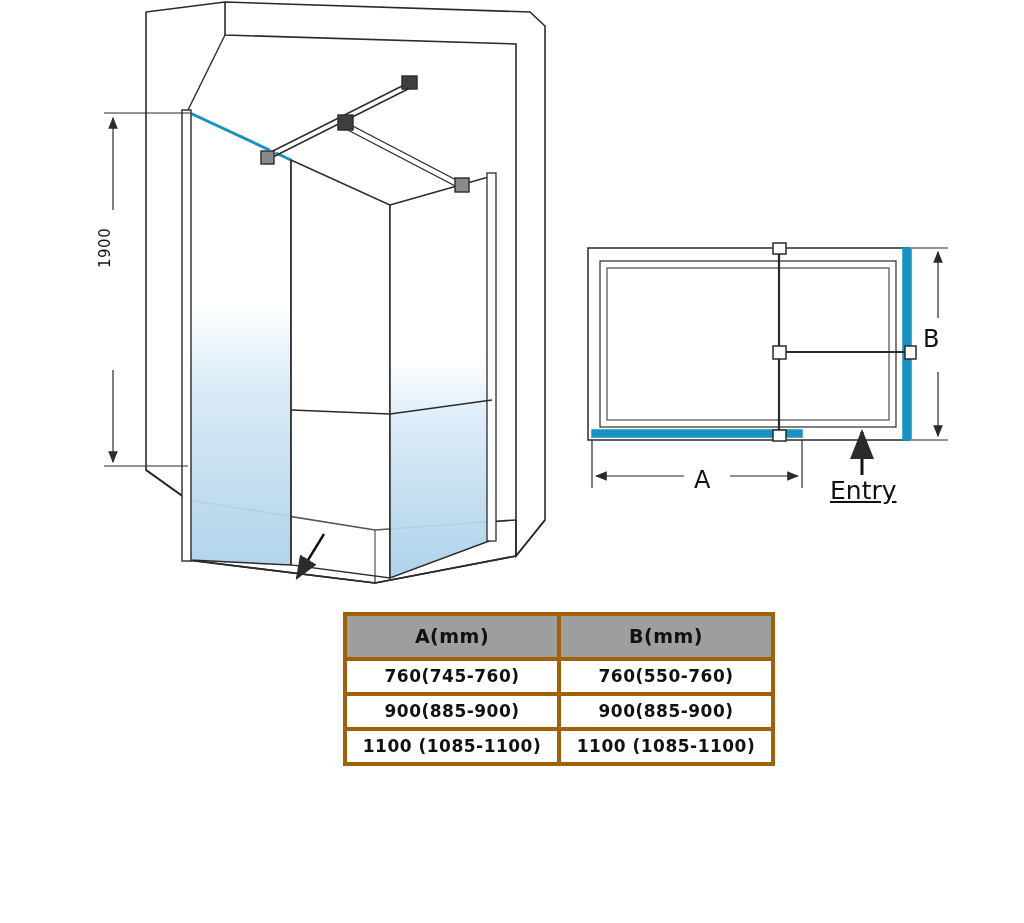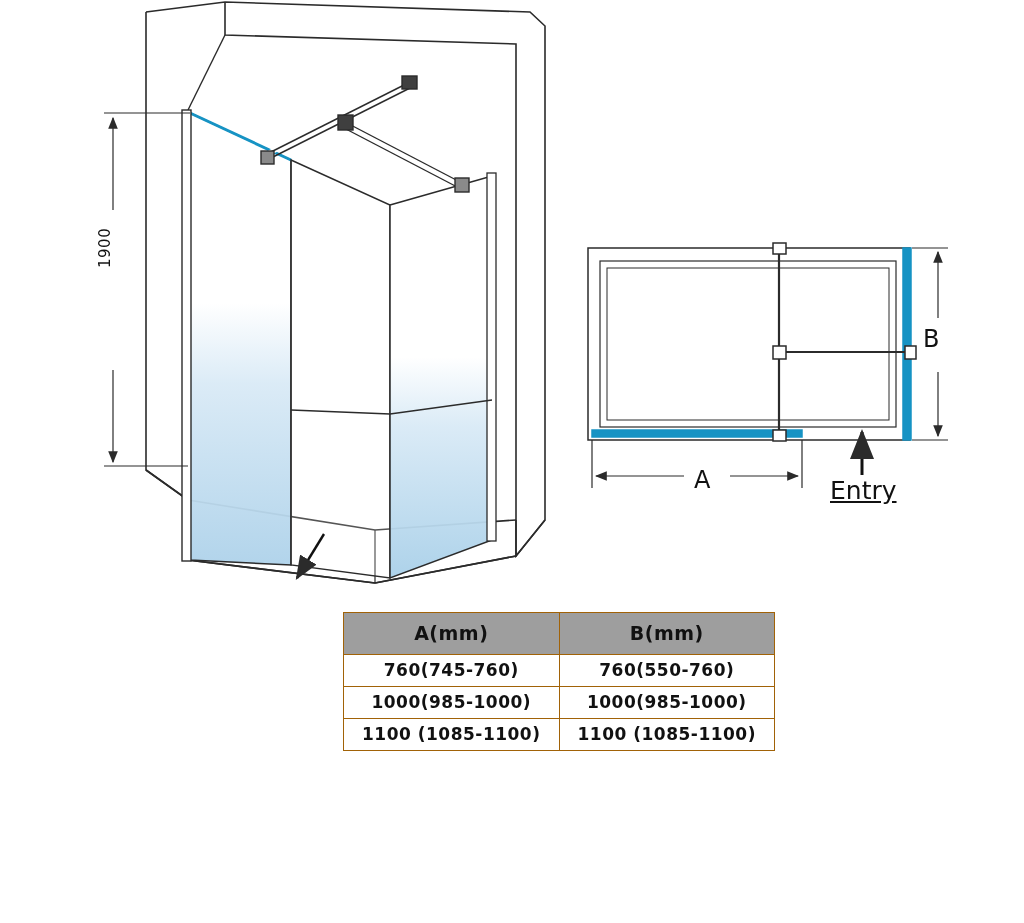--- a/index.html
+++ b/index.html
@@ -16,21 +16,21 @@
   
   .spec-table{
     position:absolute;
     left:343px;
     top:612px;
     width:432px;
     border-collapse:collapse;
     font-family:"DejaVu Sans", sans-serif;
   }
   .spec-table th,.spec-table td{
-    border:1px solid #a16207;
+    border:4px solid #a16207;
     text-align:center;
     font-size:17px;
     color:#111;
     padding:5px 0 6px 0;
     font-weight:bold;
     letter-spacing:0.5px;
   }
   .spec-table th{
     background:#9e9e9e;
     color:#111;
@@ -204,21 +204,21 @@
       <th>A(mm)</th>
       <th>B(mm)</th>
     </tr>
   </thead>
   <tbody>
     <tr>
       <td>760(745-760)</td>
       <td>760(550-760)</td>
     </tr>
     <tr>
-      <td>1000(985-1000)</td>
-      <td>1000(985-1000)</td>
+      <td>900(885-900)</td>
+      <td>900(885-900)</td>
     </tr>
     <tr>
       <td>1100 (1085-1100)</td>
       <td>1100 (1085-1100)</td>
     </tr>
   </tbody>
 </table>
 
 </body></html>

